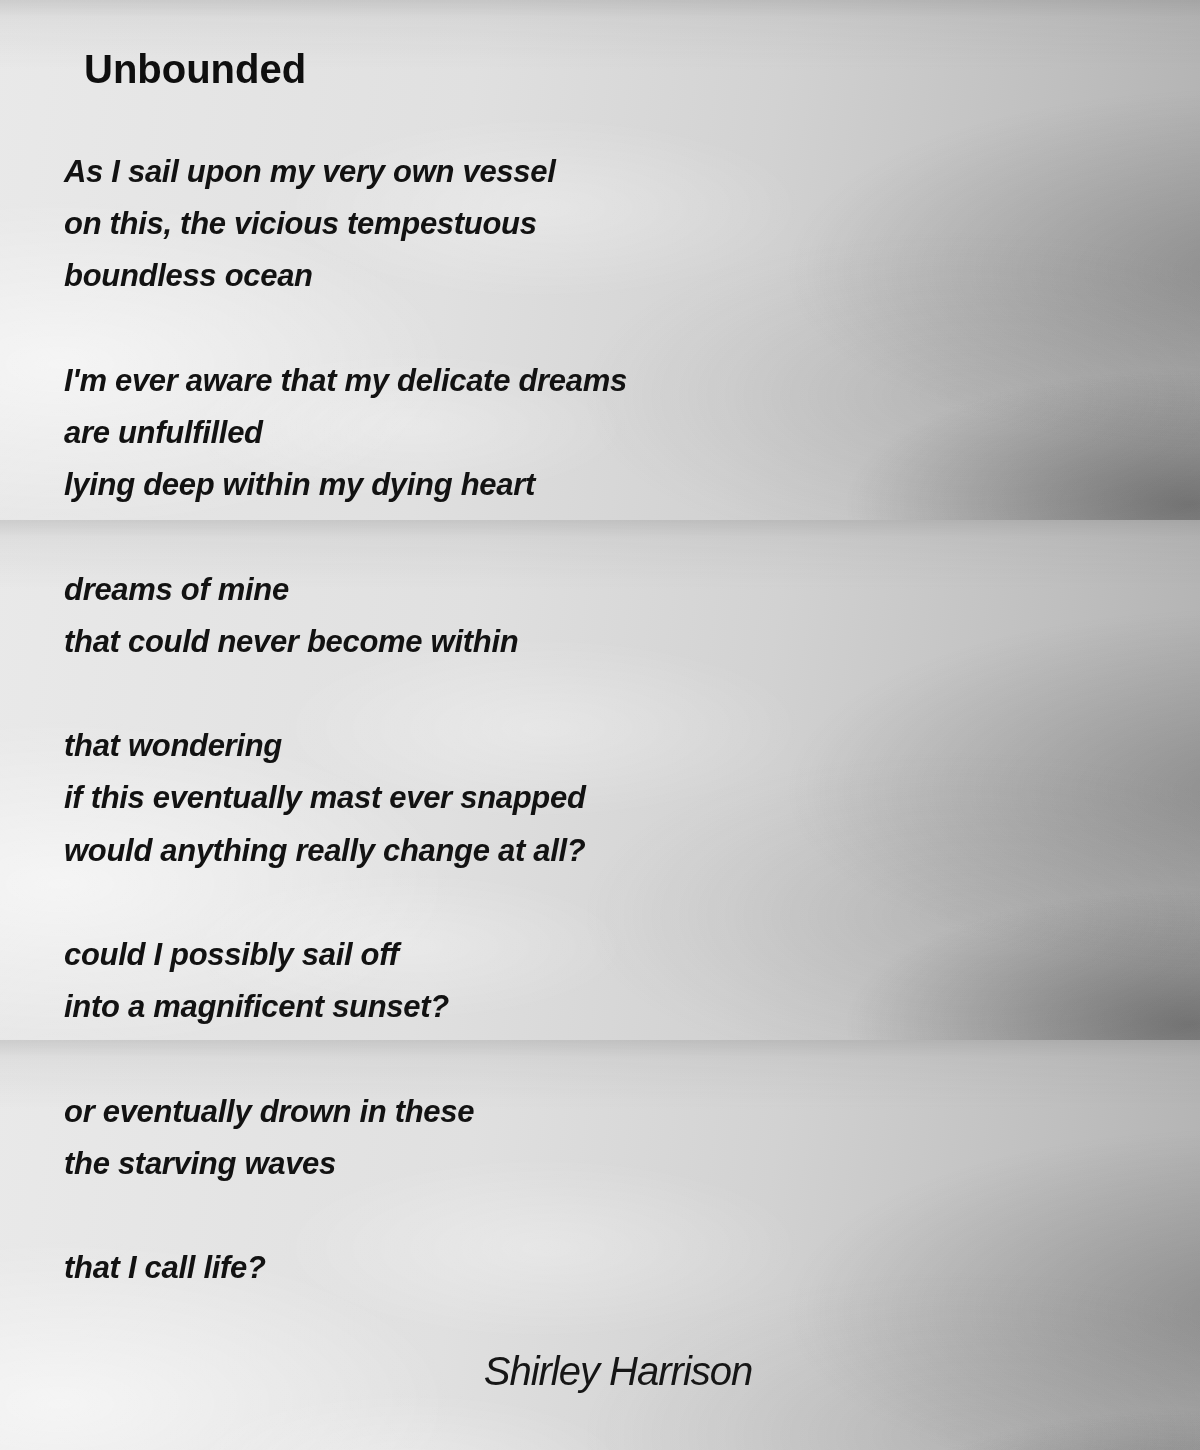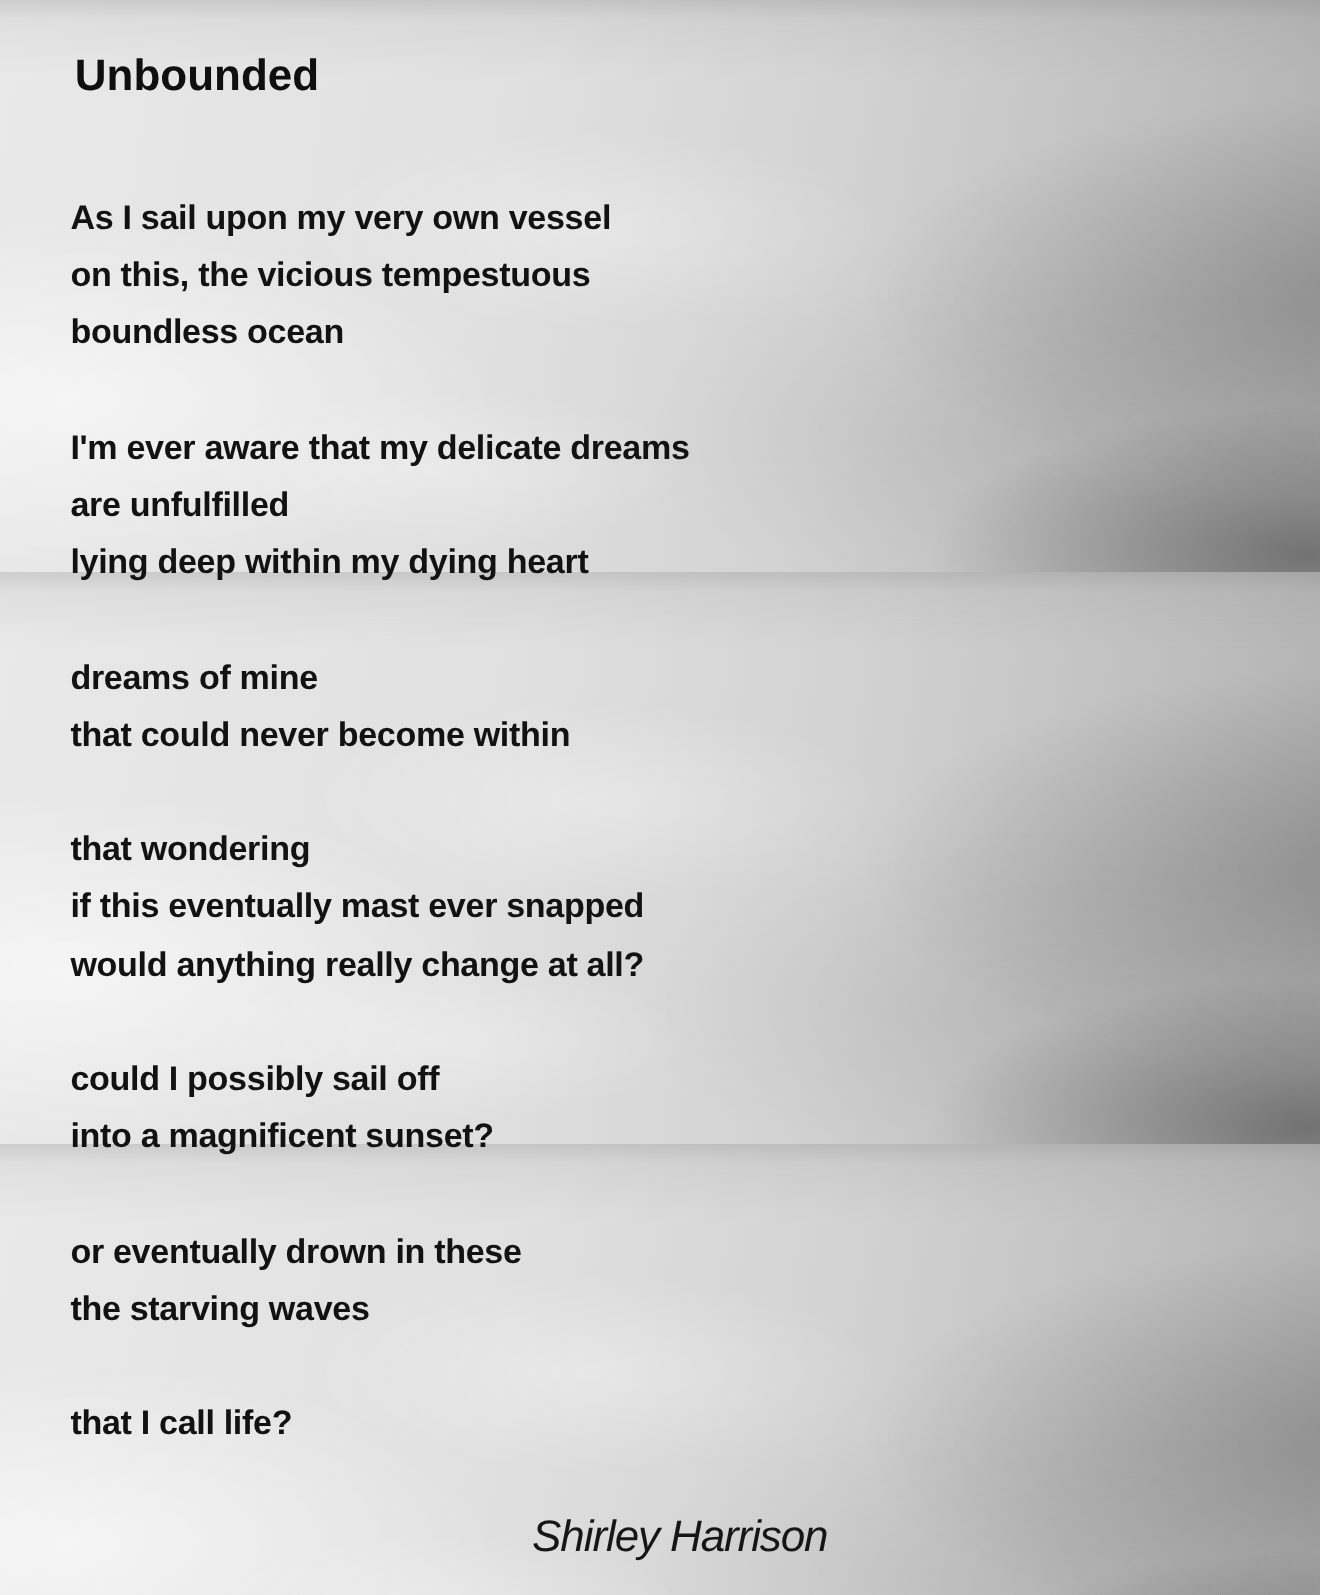--- a/index.html
+++ b/index.html
@@ -34,30 +34,31 @@
 
   .poem {
     position: absolute;
     top: 0;
     left: 64px;
     width: 1100px;
     color: #121212;
   }
 
   .title {
-    margin: 47px 0 0 4px;
+    margin: 47px 0 0 20px;
     font-size: 40px;
     line-height: 44px;
     font-weight: bold;
     letter-spacing: 0;
     color: #0f0f0f;
   }
 
   .stanzas {
-    margin-top: 81px;
+    margin-top: 55px;
+    font-style: italic;
   }
 
   .stanza {
     margin: 0 0 52.2px 0;
   }
 
   .line {
     margin: 0;
     font-size: 31px;
     line-height: 52.2px;

